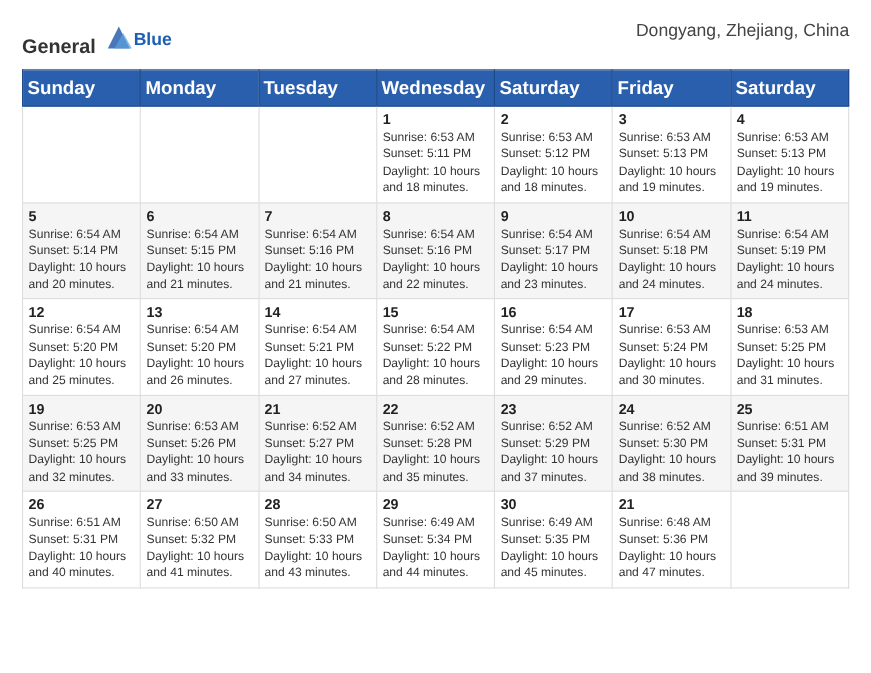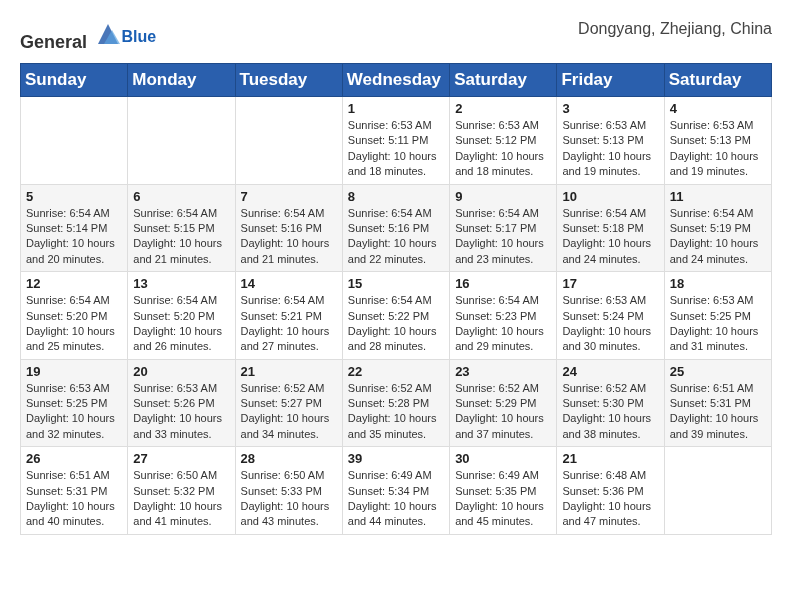--- a/index.html
+++ b/index.html
@@ -297,21 +297,21 @@
 Sunset: 5:32 PM
 Daylight: 10 hours and 41 minutes.</div>
         </td>
         <td>
           <span class="day-number">28</span>
           <div class="day-info" style="white-space: pre-line;">Sunrise: 6:50 AM
 Sunset: 5:33 PM
 Daylight: 10 hours and 43 minutes.</div>
         </td>
         <td>
-          <span class="day-number">39</span>
+          <span class="day-number">29</span>
           <div class="day-info" style="white-space: pre-line;">Sunrise: 6:49 AM
 Sunset: 5:34 PM
 Daylight: 10 hours and 44 minutes.</div>
         </td>
         <td>
           <span class="day-number">30</span>
           <div class="day-info" style="white-space: pre-line;">Sunrise: 6:49 AM
 Sunset: 5:35 PM
 Daylight: 10 hours and 45 minutes.</div>
         </td>

